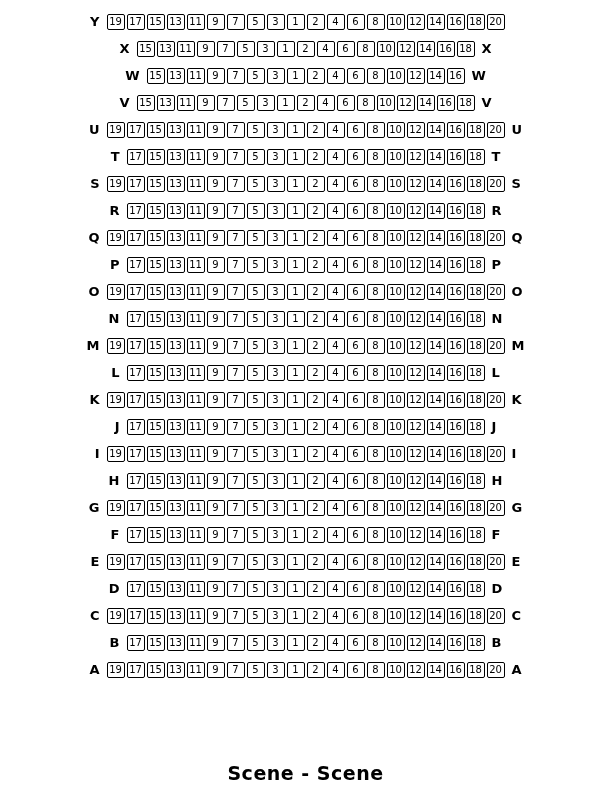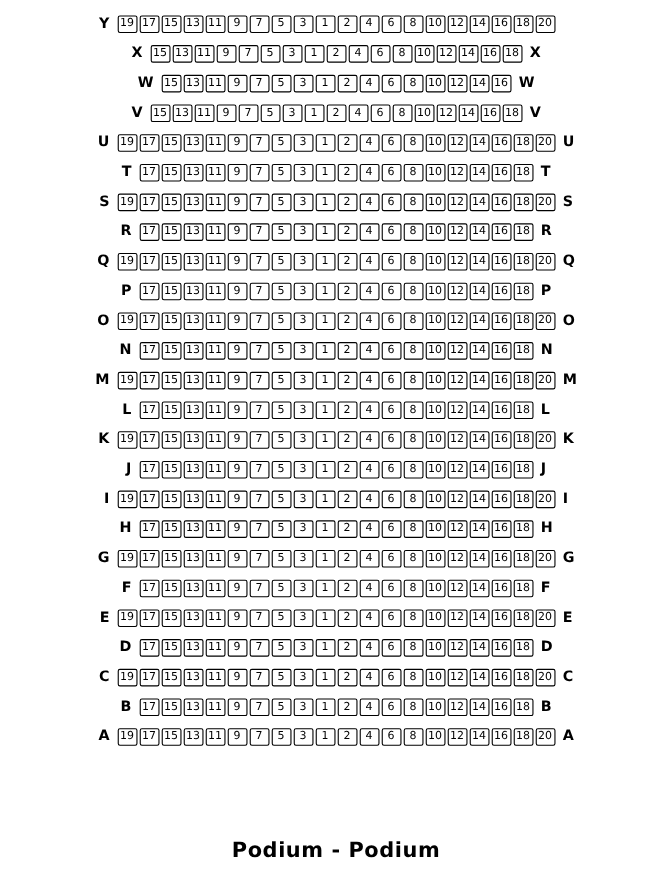--- a/index.html
+++ b/index.html
@@ -696,14 +696,14 @@
           <div class="seat">10</div>
           <div class="seat">12</div>
           <div class="seat">14</div>
           <div class="seat">16</div>
           <div class="seat">18</div>
           <div class="seat">20</div>
         </div>
         <div class="row-label right">A</div>
       </div>
     </div>
-  <div class="stage">Podium - Podium</div>
+  <div class="stage">Scene - Scene</div>
 </div>
 
 </body></html>

